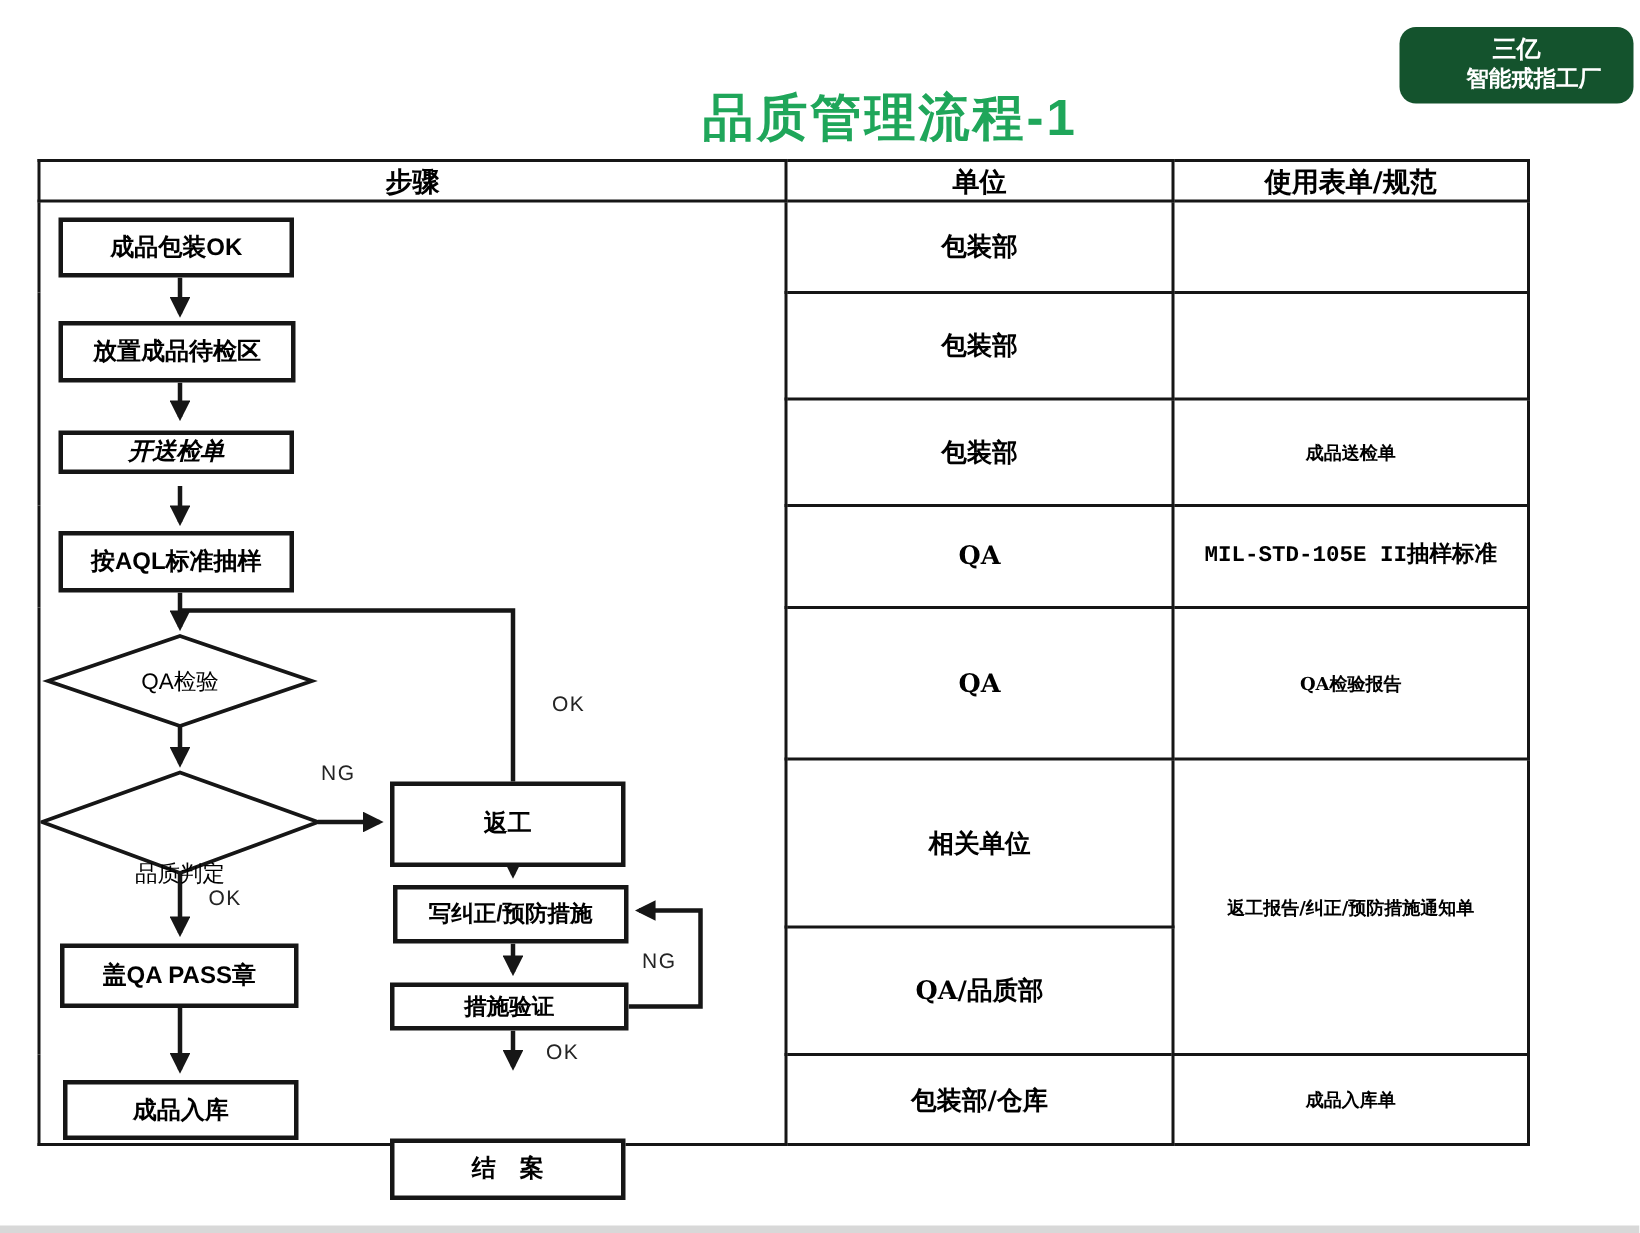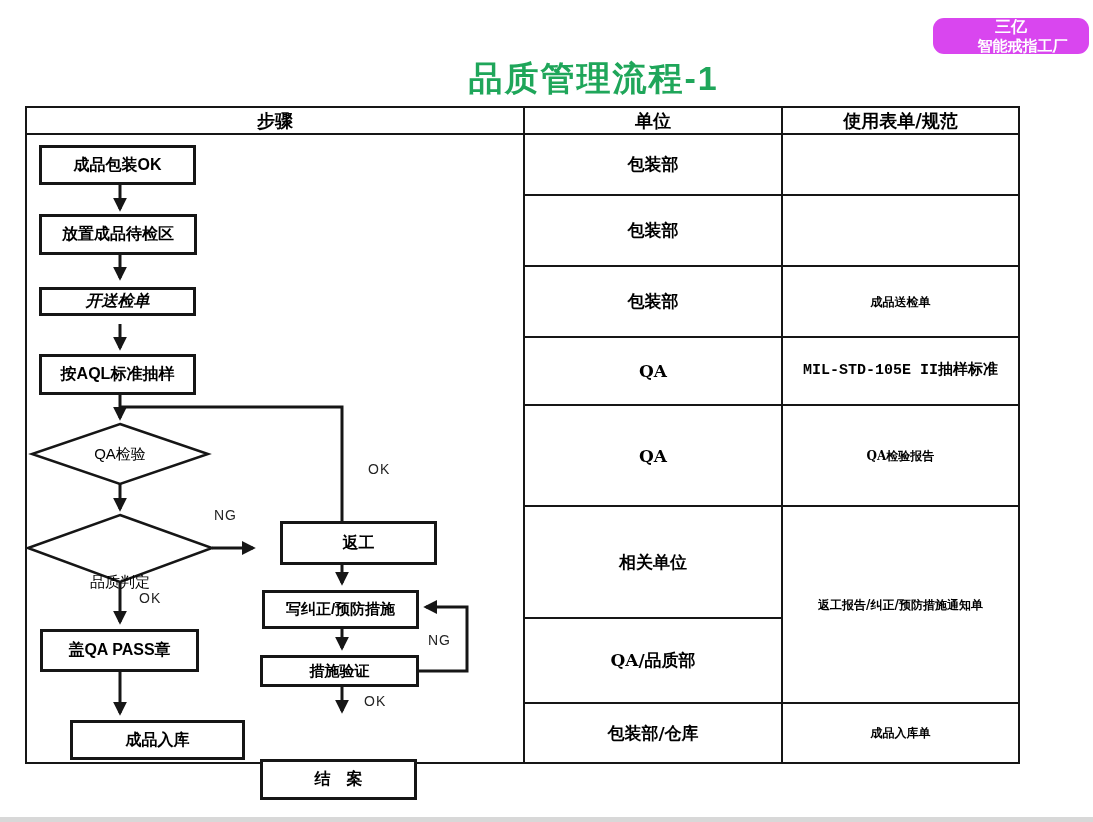--- a/index.html
+++ b/index.html
@@ -10,22 +10,22 @@
     color:#000;
   }
   
   .page-title{
     position:absolute;left:0;top:56px;width:1093px;
     text-align:center;font-size:34px;font-weight:bold;color:#1FA65A;
     letter-spacing:2px;
     padding-left:47px;
   }
   .badge{
-    position:absolute;right:4px;top:18px;width:156px;height:36px;
-    background:#d946ef;border-radius:11px;color:#fff;
+    position:absolute;right:4px;top:18px;width:156px;height:51px;
+    background:#14532d;border-radius:11px;color:#fff;
     display:flex;flex-direction:column;align-items:center;justify-content:center;
     font-weight:bold;line-height:1.25;
   }
   .badge .l1{font-size:16px;}
   .badge .l2{font-size:15px;margin-left:23px;}
   
   table.main{
     position:absolute;left:25px;top:106px;width:993px;
     border-collapse:collapse;table-layout:fixed;
   }
@@ -58,22 +58,22 @@
   .elabel{
     position:absolute;font-size:14px;font-weight:normal;color:#242424;
     letter-spacing:1px;
   }
   
   .n-pack      {left:12px;top:10px;width:157px;height:40px;}
   .n-staging   {left:12px;top:79px;width:158px;height:41px;}
   .n-slip      {left:12px;top:152px;width:157px;height:29px;font-style:italic;}
   .n-aql       {left:12px;top:219px;width:157px;height:41px;}
   .n-stamp     {left:13px;top:494px;width:159px;height:43px;}
-  .n-warehouse {left:15px;top:585px;width:175px;height:40px;margin-left:28px;}
-  .n-rework    {left:233px;top:386px;width:157px;height:44px;margin-left:20px;}
+  .n-warehouse {left:15px;top:585px;width:157px;height:40px;}
+  .n-rework    {left:233px;top:386px;width:157px;height:57px;}
   .n-capa      {left:235px;top:455px;width:157px;height:39px;font-size:15px;}
   .n-verify    {left:233px;top:520px;width:159px;height:32px;font-size:15px;}
   .n-close     {left:233px;top:583px;width:157px;height:41px;margin-top:41px;}
   .dl-qa       {left:23px;top:304px;width:140px;height:30px;}
   .dl-judge    {left:13px;top:398px;width:160px;height:30px;margin-top:34px;}
   .el-okbranch {left:341px;top:326px;}
   .el-ngjudge  {left:187px;top:372px;}
   .el-okjudge  {left:112px;top:455px;}
   .el-ngverify {left:401px;top:497px;}
   .el-okverify {left:337px;top:558px;}

